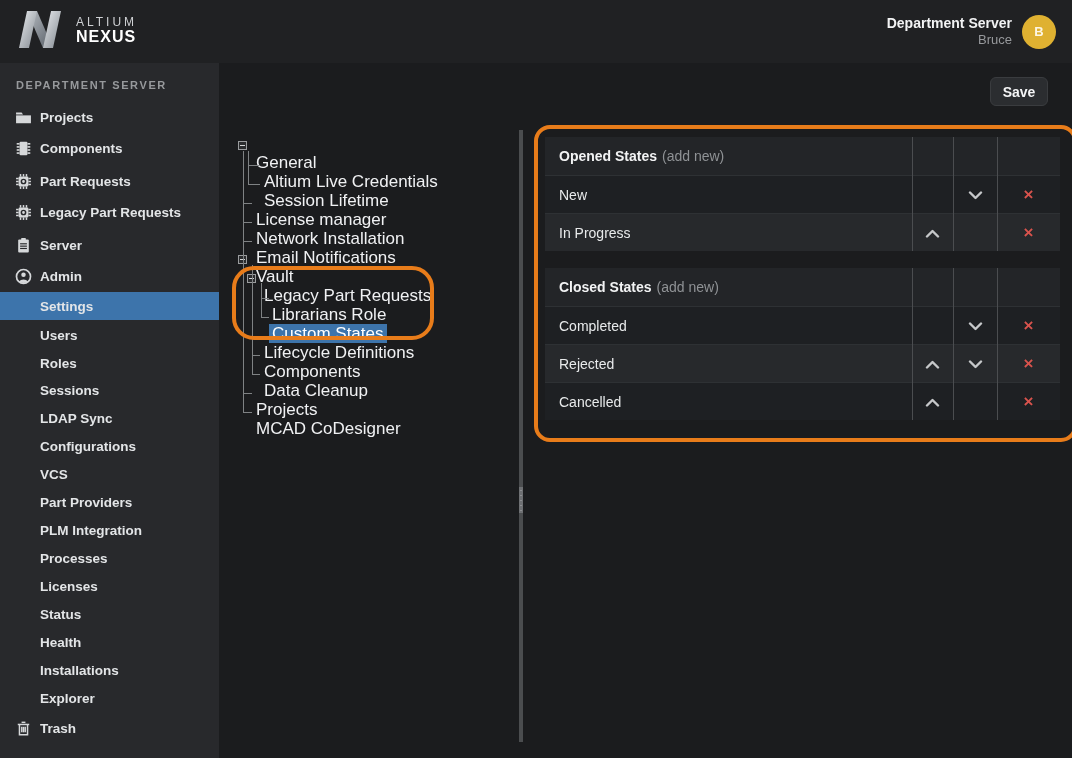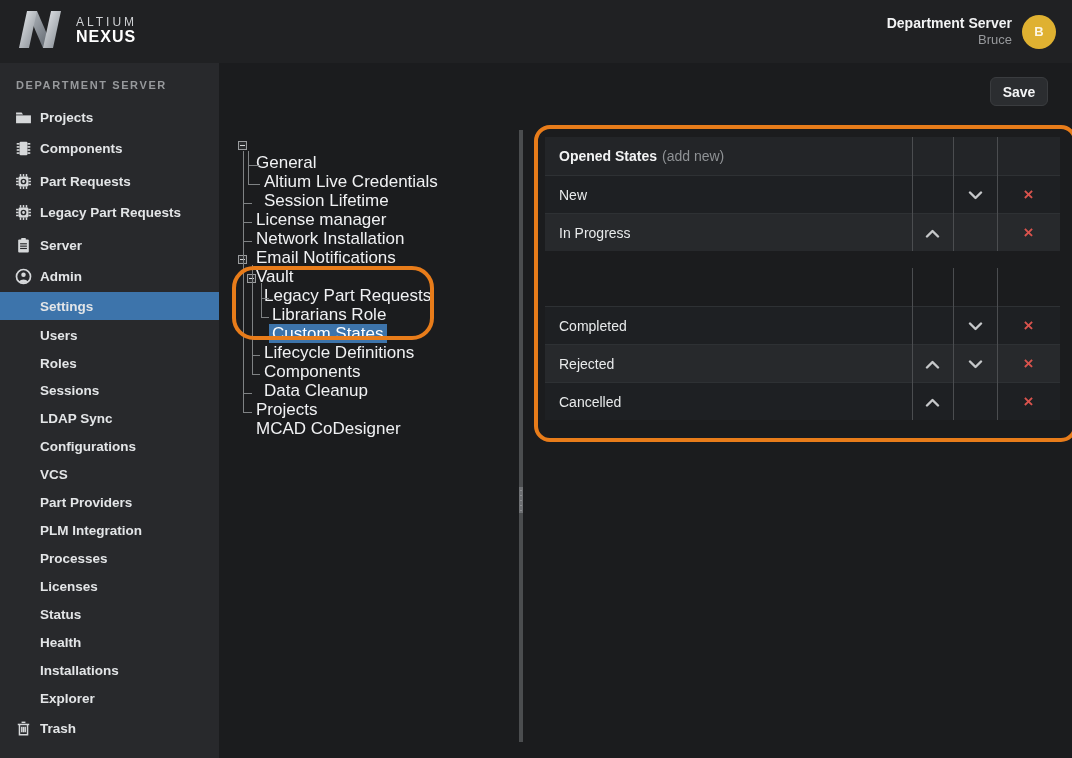--- a/index.html
+++ b/index.html
@@ -342,20 +342,23 @@
                   <path d="M2 7.5 L7.5 2 L13 7.5" fill="none" stroke="#c6c8ca" stroke-width="2.4" stroke-linecap="round" stroke-linejoin="round"></path>
                 </svg></span>
             </button>
             <button class="row-btn btn-del">×</button>
           </div>
           <div class="col-div" style="left: 367px; height: 114px;"></div>
           <div class="col-div" style="left: 408px; height: 114px;"></div>
           <div class="col-div" style="left: 452px; height: 114px;"></div>
         </div>
         <div class="state-section" style="top: 205px; height: 152px;">
+          <div class="state-hrow" style="top: 0px;">
+            <span class="state-title"><span>Closed States</span><span class="state-addnew">(add new)</span></span>
+          </div>
           <div class="state-row dark" style="top: 38px;">
             <span class="state-name">Completed</span>
             <button class="row-btn btn-down">
               <span><svg width="15" height="9" viewBox="0 0 15 9">
                   <path d="M2 1.5 L7.5 7 L13 1.5" fill="none" stroke="#c6c8ca" stroke-width="2.4" stroke-linecap="round" stroke-linejoin="round"></path>
                 </svg></span>
             </button>
             <button class="row-btn btn-del">×</button>
           </div>
           <div class="state-row light" style="top: 76px;">

